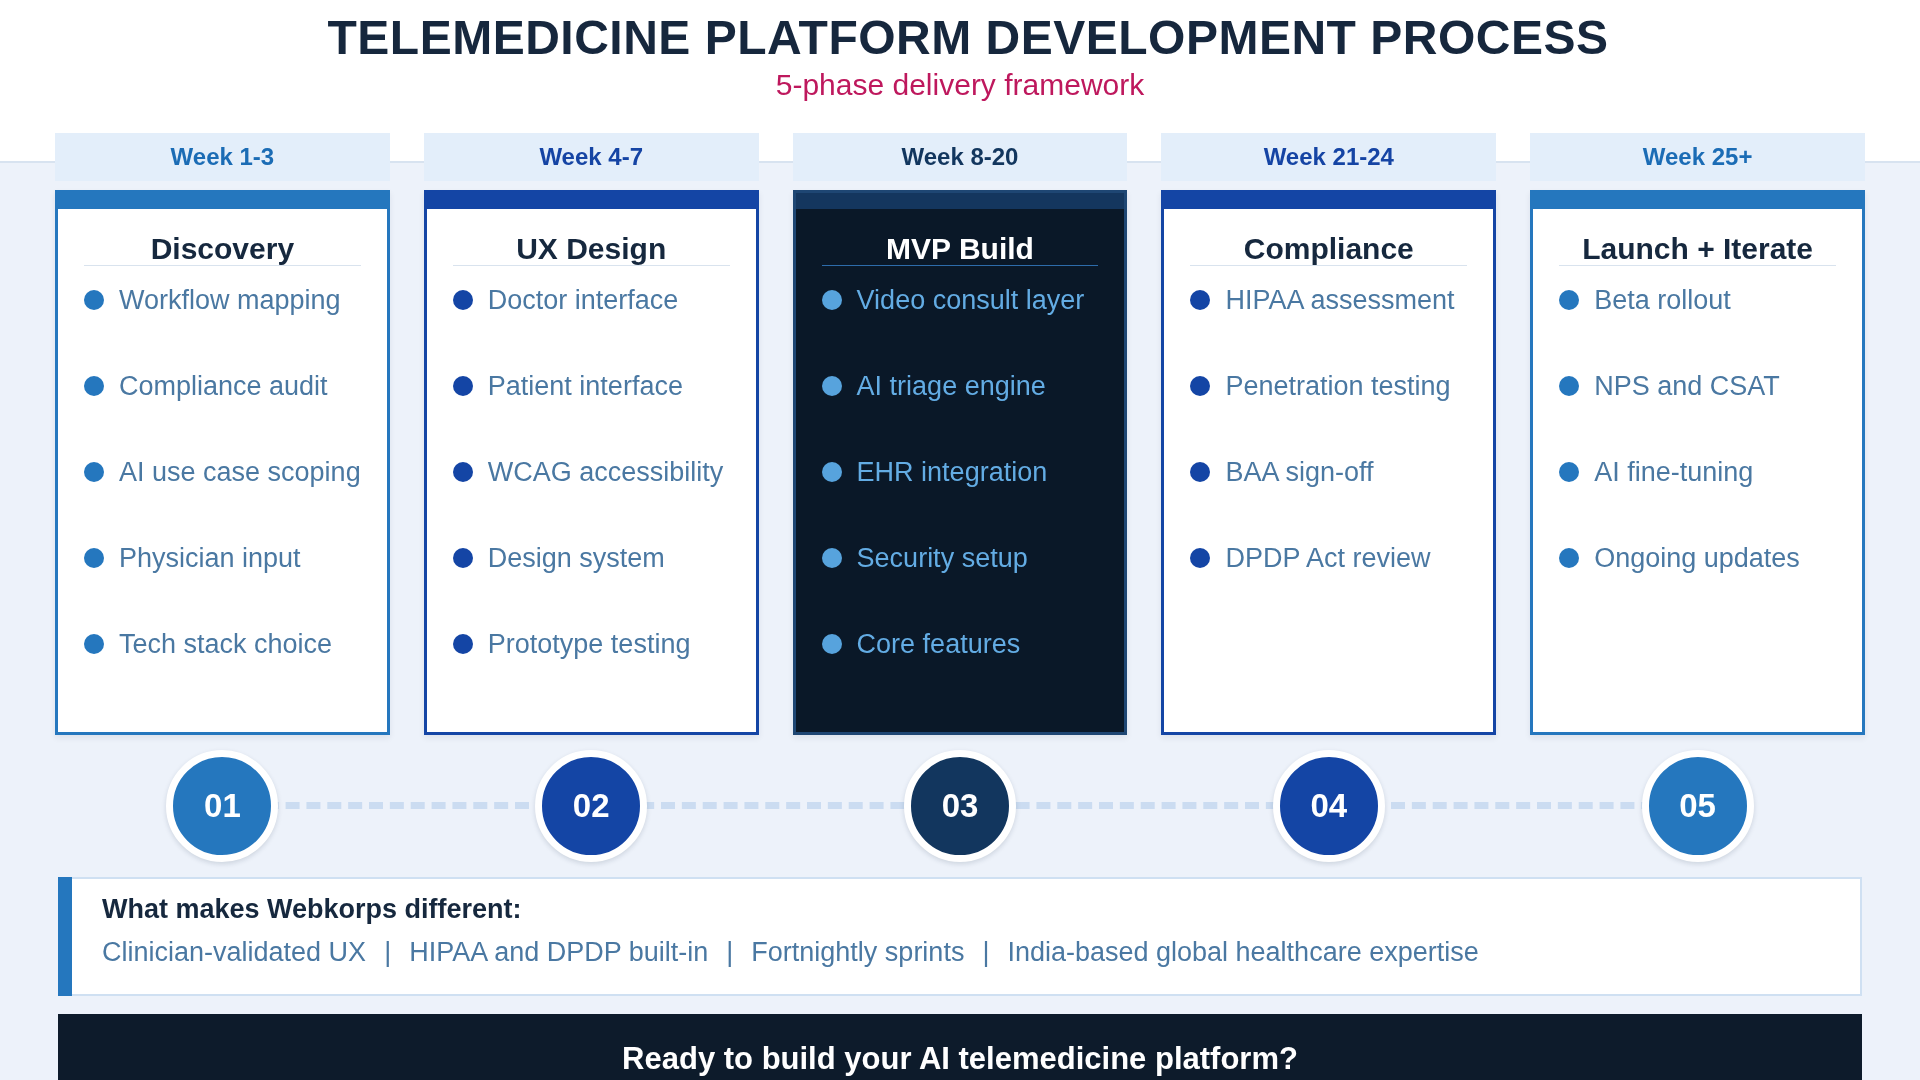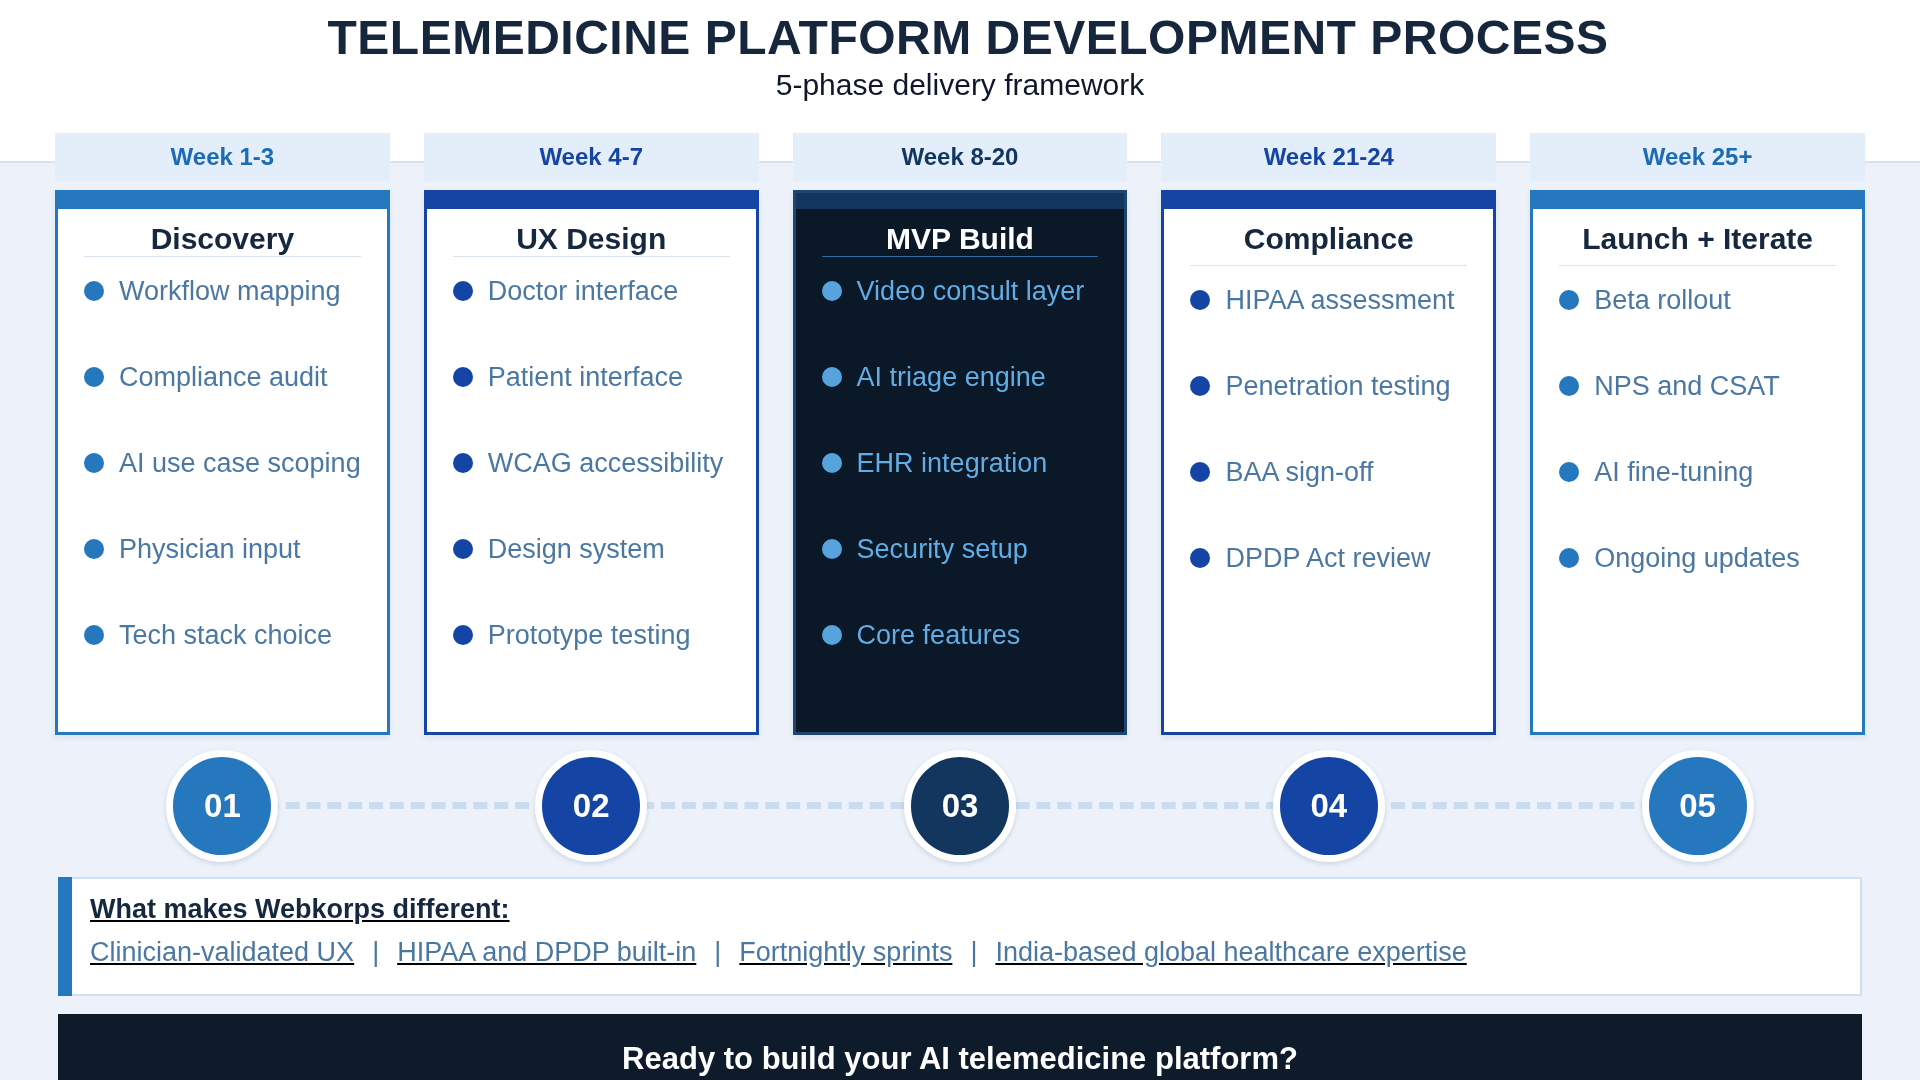--- a/index.html
+++ b/index.html
@@ -5,42 +5,42 @@
   * { margin:0; padding:0; box-sizing:border-box; }
   html,body { width:1920px; height:1080px; overflow:hidden; }
   body { font-family:"Liberation Sans", sans-serif; background:#edf2fa; position:relative; }
 
   .white-band { position:absolute; top:0; left:0; width:1920px; height:163px;
                 background:#ffffff; border-bottom:2px solid #d8e3f0; }
 
   .page-title { position:absolute; top:10px; left:8px; width:1920px; text-align:center;
                 font-size:48px; font-weight:700; letter-spacing:0.5px; color:#16273d; }
   .page-subtitle { position:absolute; top:68px; left:0; width:1920px; text-align:center;
-                font-size:30px; color:#0f172a; }
+                font-size:30px; color:#be185d; }
 
   .phase-grid { position:absolute; top:133px; left:55px; width:1810px;
                 display:grid; grid-template-columns:repeat(5,1fr); column-gap:34px;border-radius:8px; }
   .phase-col { display:flex; flex-direction:column; }
 
   .theme-medium { --accent:#2577be; --dot:#2577be; --week:#1b6cb5; }
   .theme-royal  { --accent:#1445a5; --dot:#1445a5; --week:#1544a4; }
   .theme-dark   { --accent:#12365e; --dot:#57a3dd; --week:#12365e; }
 
   .week-tab { height:48px; background:#e3eefa; display:flex; align-items:center; justify-content:center;
               font-size:24px; font-weight:700; color:var(--week); margin-bottom:9px; }
 
   .card { height:545px; background:#ffffff; border:3px solid var(--accent);
           display:flex; flex-direction:column; box-shadow:0 3px 6px rgba(20,40,70,0.08); }
   .theme-dark .card { background:#0a1828; border-color:#1e4673; }
 
   .card-bar { height:16px; background:var(--accent); flex:0 0 auto; }
   .theme-dark .card-bar { background:#14365e; }
 
   .card-title { text-align:center; font-size:30px; font-weight:700; color:#16283e;
-                padding-top:13px; height:56px; }
+                padding-top:23px; height:56px; }
   .theme-dark .card-title { color:#ffffff; }
 
   .card-divider { height:0; border-top:1px solid #d9e3ee; margin:0 26px; }
   .theme-dark .card-divider { border-top:1px solid #2d6cab; }
 
   .item-list { flex:1; display:flex; flex-direction:column; padding:6px 0 60px 26px;
                justify-content:flex-start; }
   .item { height:56px; margin-bottom:30px; display:flex; align-items:center; }
   .dot { width:20px; height:20px; border-radius:50%; background:var(--dot);
          flex:0 0 auto; margin-right:15px; }
@@ -54,21 +54,21 @@
   .circle-cell { display:flex; align-items:center; justify-content:center; position:relative; }
   .circle { width:112px; height:112px; border-radius:50%; background:var(--accent);
             border:7px solid #ffffff; display:flex; align-items:center; justify-content:center;
             font-size:33px; font-weight:700; color:#ffffff;
             box-shadow:0 2px 5px rgba(20,40,70,0.15); }
   .theme-dark .circle { background:#12365e; }
 
   .diff-box { position:absolute; top:877px; left:58px; width:1804px; height:119px;
               background:#ffffff; border:2px solid #cfe0f2; display:flex; }
   .diff-accent { width:14px; background:#2577be; flex:0 0 auto; margin:-2px 0 -2px -2px; }
-  .diff-content { padding:15px 0 0 18px;text-decoration:underline; }
+  .diff-content { padding:15px 0 0 30px; }
   .diff-title { font-size:27px; font-weight:700; color:#16283e; margin-bottom:12px; }
   .diff-line { font-size:27px; color:#4a78a2; }
   .pipe { margin:0 18px; color:#4a78a2; }
 
   .cta-banner { position:absolute; top:1014px; left:58px; width:1804px; height:90px;
                 background:#0d1b2b; display:flex; align-items:center; justify-content:center; }
   .cta-text { font-size:31px; font-weight:700; color:#ffffff; }
 </style>
 </head>
 <body>

